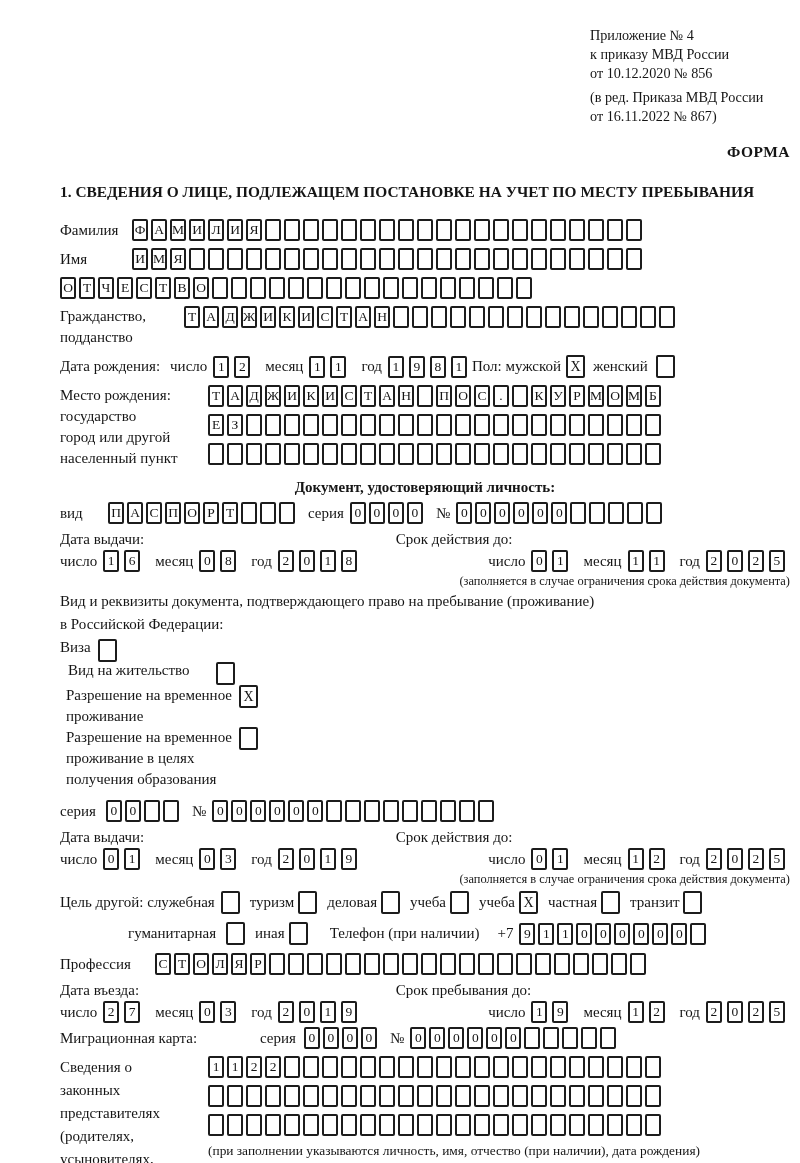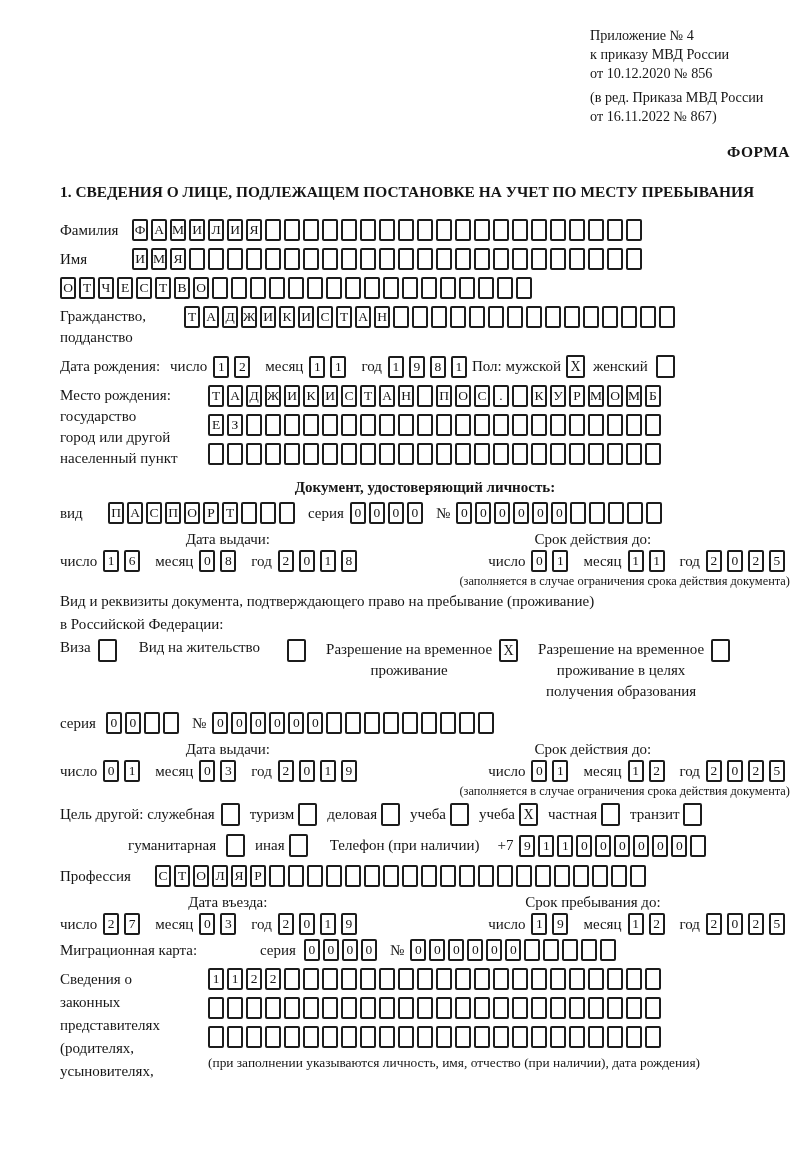--- a/index.html
+++ b/index.html
@@ -40,29 +40,29 @@
   .title { text-align: center; font-weight: bold; font-size: 16.2px; line-height: 24px; margin-top: 14px; }
   .blank-line { display: inline-block; width: 52px; height: 13px; border-bottom: 2.5px solid #333; margin-left: 8px; }
 
   .section-title { font-weight: bold; font-size: 15.4px; margin: 22px 0 18px 0; }
 
   .center-bold { text-align: center; font-weight: bold; margin: 2px 0 6px 0; }
 
   .dates-pair { display: flex; margin-bottom: 4px; }
   .date-col-l { width: 46%; }
   .date-col-r { width: 54%; }
-  .date-head { text-align: center; margin-bottom: 2px; }
+  .date-head { text-align: left; margin-bottom: 2px; }
   .date-line { display: flex; align-items: center; }
   .date-note { font-size: 12.4px; text-align: right; margin-top: 2px; }
 
   .res-line { margin-bottom: 6px; }
-  .cb-row { display: flex; align-items: flex-start; margin: 4px 0 10px 0; }
+  .cb-row { display: flex; align-items: flex-start; margin: 4px 0 10px 0; flex-direction: column; }
   .cb-item { display: flex; align-items: flex-start; margin-right: 14px; }
   .cb-item .cb-label { margin-right: 7px; }
-  .cb-item .cb-label.multi { text-align: center; line-height: 21px; }
+  .cb-item .cb-label.multi { text-align: left; line-height: 21px; }
 
   .purpose-row { display: flex; align-items: center; margin-bottom: 8px; flex-wrap: nowrap; }
   .purpose-row .opt-label { margin: 0 4px 0 10px; }
   .indent105 { margin-left: 68px; }
 
   .rep-block { display: flex; align-items: flex-start; margin-top: 4px; }
   .rep-rows .cells { display: block; margin-bottom: 7px; }
   .rep-note { font-size: 13.4px; text-align: center; padding-left: 110px; margin-top: 6px; }
 
   .mig-label { width: 200px; }

